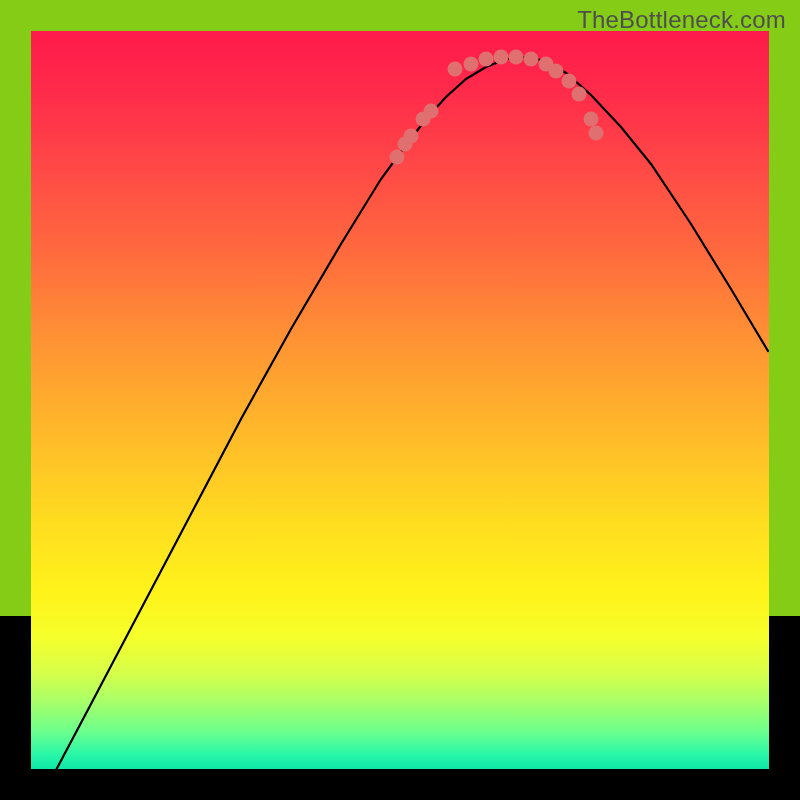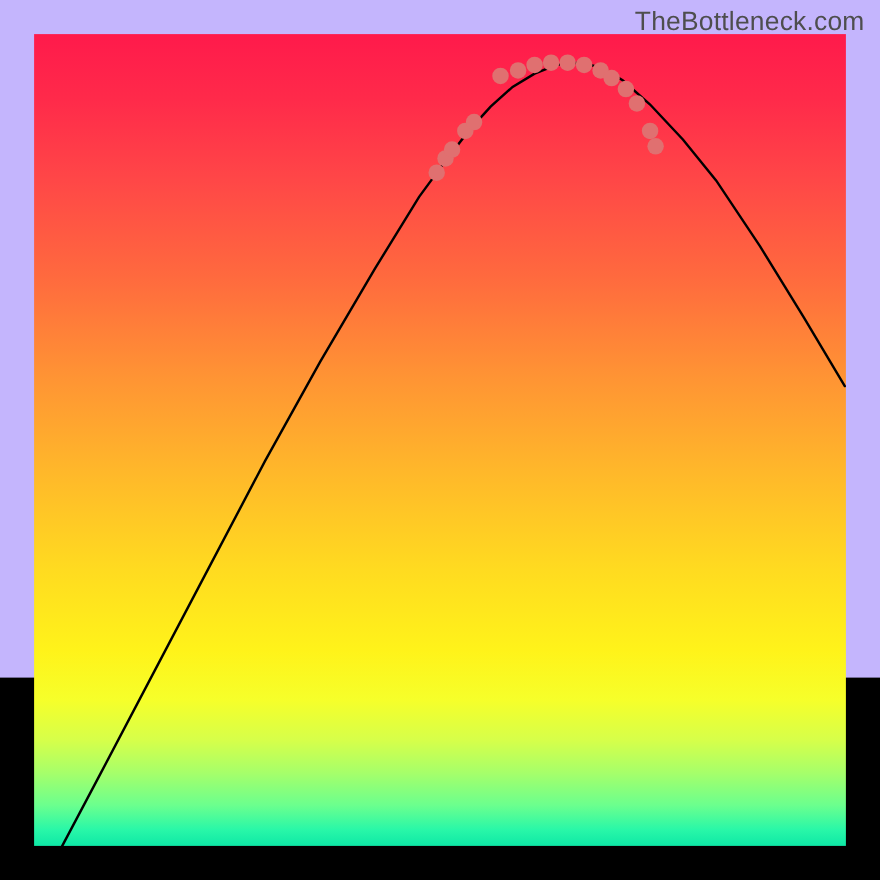--- a/index.html
+++ b/index.html
@@ -10,21 +10,21 @@
     background: #000;
     overflow: hidden;
     font-family: Arial, Helvetica, sans-serif;
   }
   .frame {
     position: absolute;
     left: 0;
     top: 0;
     width: 800px;
     height: 616px;
-    background: #c4b5fd;
+    background: #84cc16;
   }
   .plot {
     position: absolute;
     left: 31px;
     top: 31px;
     width: 738px;
     height: 738px;
     background: linear-gradient(to bottom,
       #ff1a4b 0%,
       #ff2a4a 8%,

